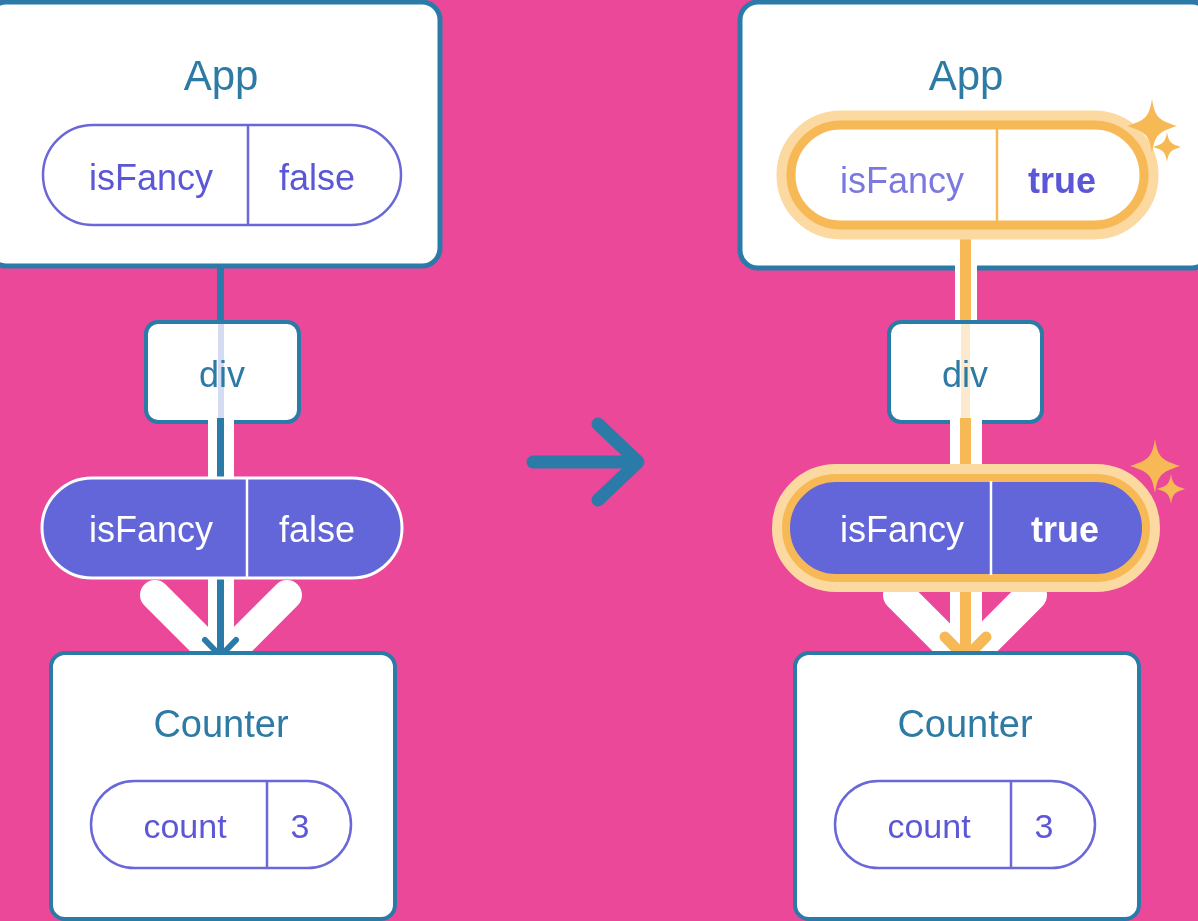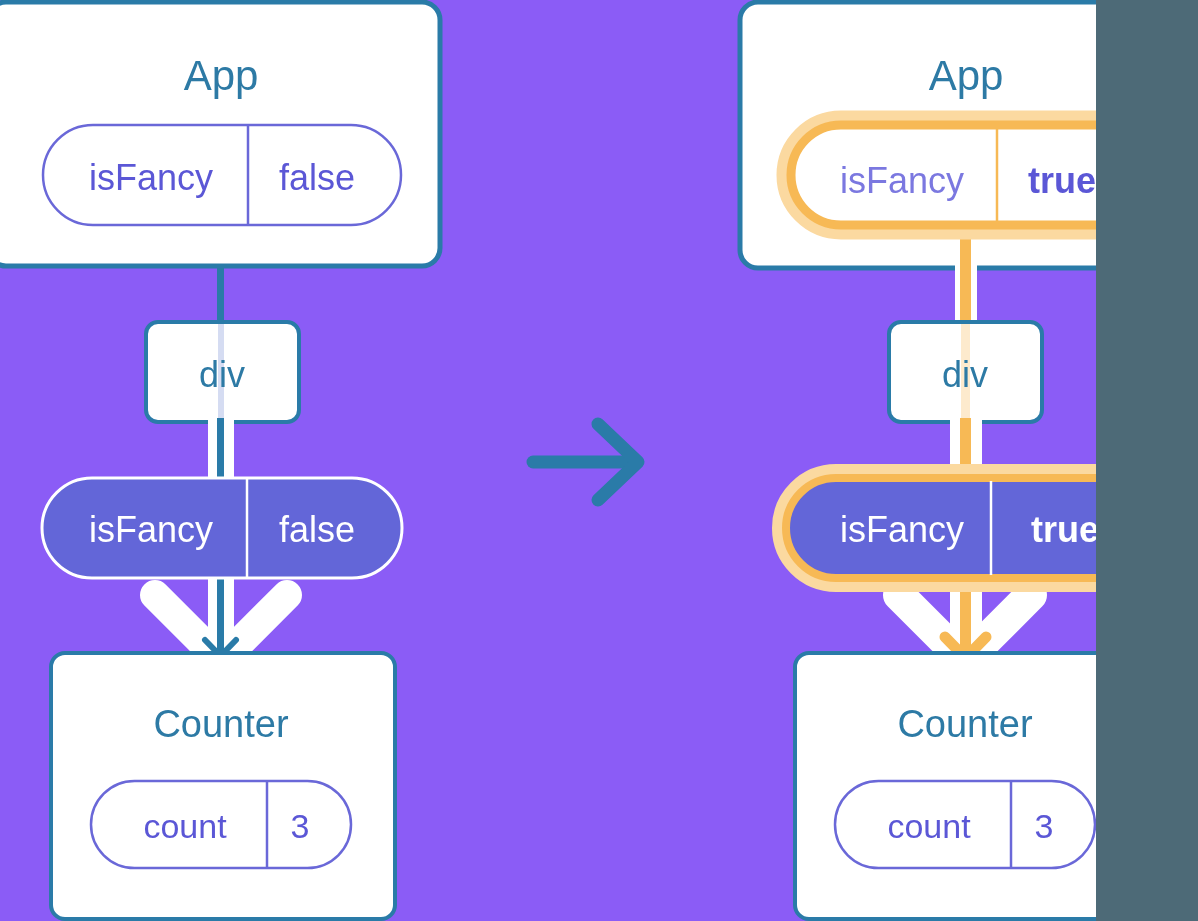--- a/index.html
+++ b/index.html
@@ -2,23 +2,23 @@
 <html><head>
 <meta charset="utf-8">
 <style>
   html, body {
     margin: 0;
     padding: 0;
     background: #4d6a77;
   }
   #stage {
     position: relative;
-    width: 1096px;
+    width: 1198px;
     height: 921px;
-    background: #8b5cf6;
+    background: #ec4899;
     overflow: hidden;
     font-family: "Liberation Sans", sans-serif;
   }
   #svgroot {
     position: absolute;
     left: 0; top: 0;
     width: 1198px;
     height: 921px;
   }
 </style>

